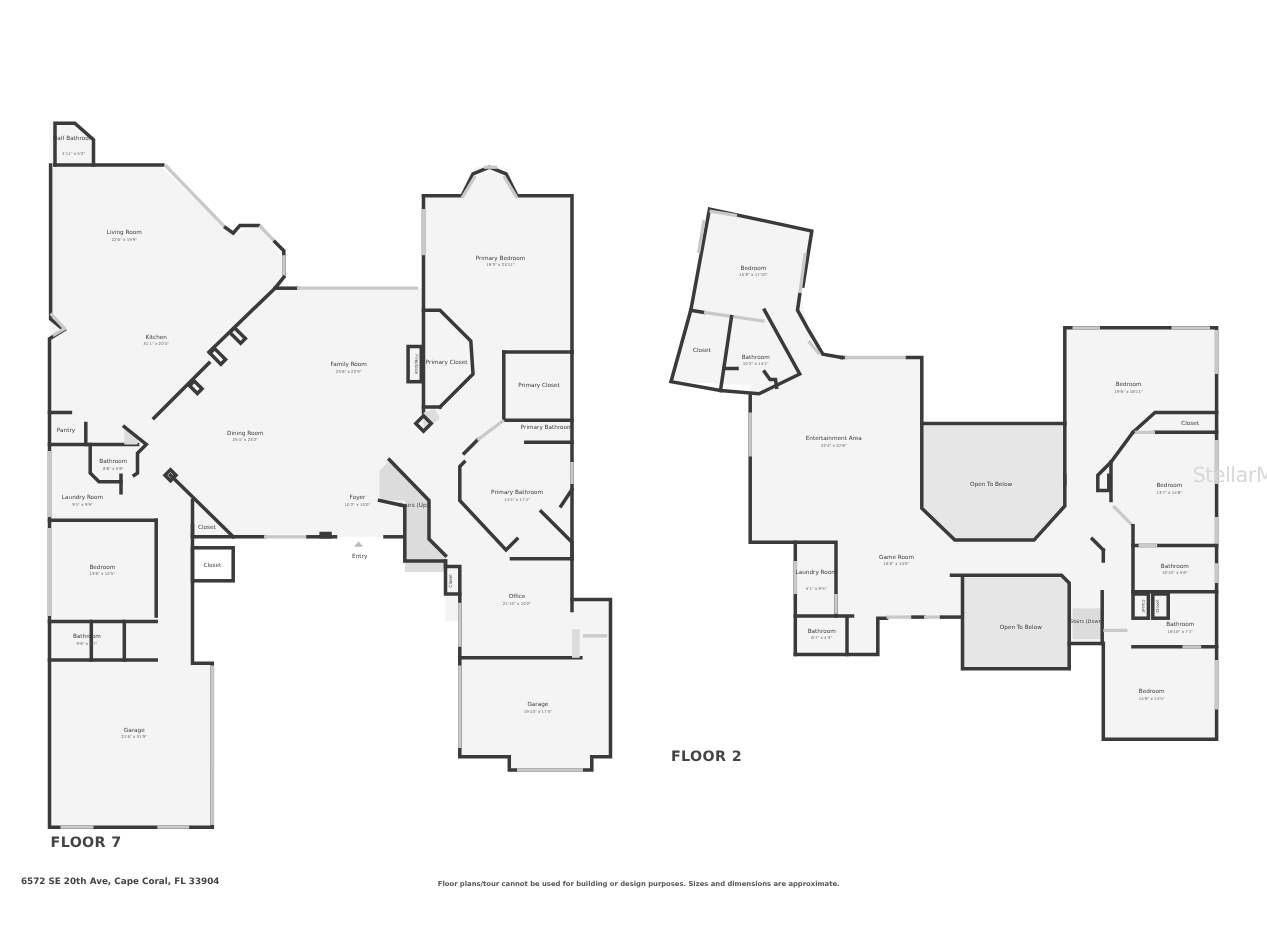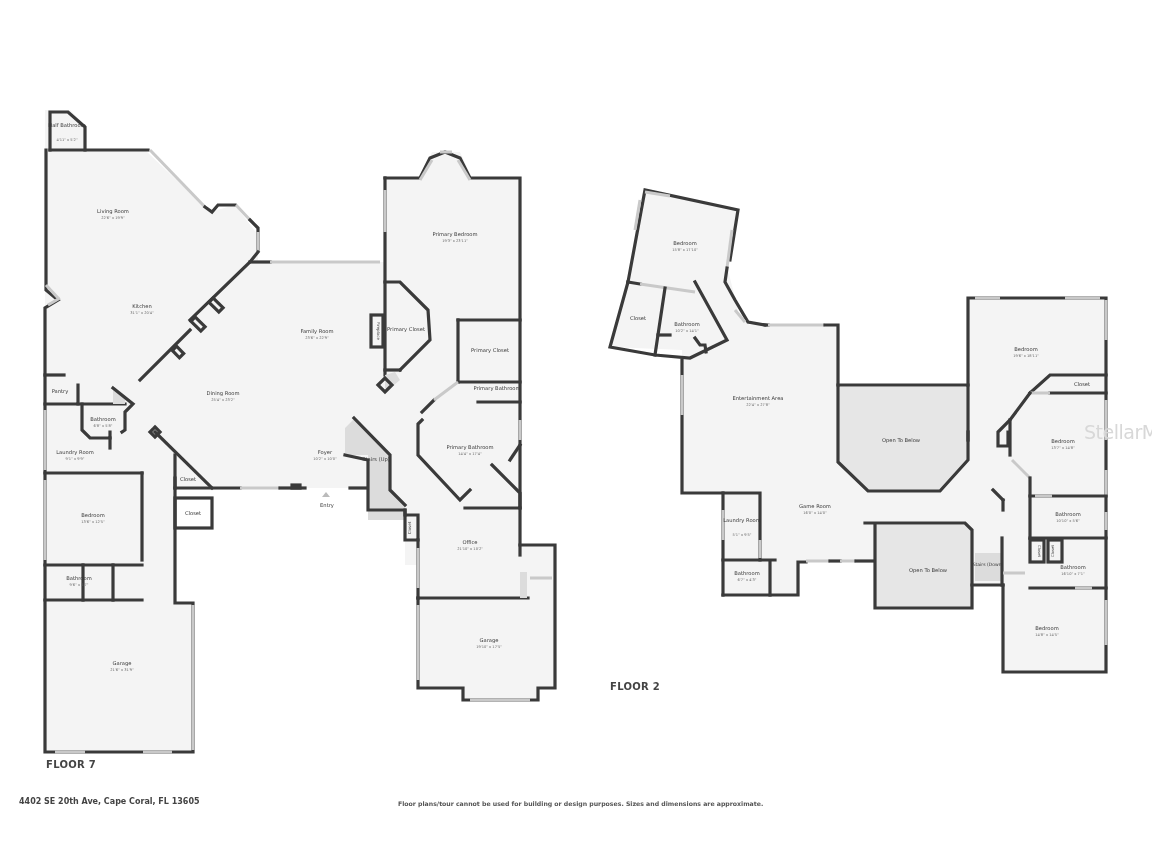--- a/index.html
+++ b/index.html
@@ -5,21 +5,21 @@
   html, body { margin:0; padding:0; background:#ffffff; }
   body { width:1152px; height:864px; position:relative; overflow:hidden; font-family:"DejaVu Sans", sans-serif; }
   #plan { position:absolute; left:0; top:0; width:1152px; height:864px; }
   .wall { stroke:#3a3a3a; stroke-width:3.2; fill:none; stroke-linecap:square; stroke-linejoin:miter; }
   .floorfill { fill:#f4f4f4; stroke:none; }
   .openfill { fill:#e6e6e6; stroke:none; }
   .stairfill { fill:#dcdcdc; stroke:none; }
   .win { stroke:#c9c9c9; stroke-width:3; fill:none; }
   .rname { font-size:5.2px; fill:#3a3a3a; text-anchor:middle; font-family:"DejaVu Sans", sans-serif; }
   .rdim { font-size:3.6px; fill:#666; text-anchor:middle; font-family:"DejaVu Sans", sans-serif; }
-  .floorlabel { position:absolute; font-size:10px; font-weight:bold; color:#444; letter-spacing:0.3px; }
+  .floorlabel { position:absolute; font-size:13px; font-weight:bold; color:#444; letter-spacing:0.3px; }
   .address { position:absolute; left:19px; top:797px; font-size:8px; font-weight:bold; color:#444; }
   .disclaimer { position:absolute; left:398px; top:800px; font-size:6.2px; font-weight:bold; color:#555; }
   .watermark { position:absolute; left:1084px; top:421px; font-size:19px; color:#d8d8d8; letter-spacing:-0.5px; }
 </style>
 </head>
 <body>
 
 <svg id="plan" viewBox="0 0 1152 864" xmlns="http://www.w3.org/2000/svg">
 
   <g>
@@ -267,14 +267,14 @@
     <text class="rname" x="1073" y="569">Bathroom</text>
     <text class="rdim" x="1073" y="575">16'10" x 7'1"</text>
     <text class="rname" x="1047" y="630">Bedroom</text>
     <text class="rdim" x="1047" y="636">14'8" x 14'5"</text>
   </g>
 </svg>
 
 <div class="floorlabel" style="left:46px; top:759px;">FLOOR 7</div>
 <div class="floorlabel" style="left:610px; top:681px;">FLOOR 2</div>
 <div class="watermark">StellarMLS</div>
-<div class="address">4402 SE 20th Ave, Cape Coral, FL 13605</div>
+<div class="address">6572 SE 20th Ave, Cape Coral, FL 33904</div>
 <div class="disclaimer">Floor plans/tour cannot be used for building or design purposes. Sizes and dimensions are approximate.</div>
 
 </body></html>

